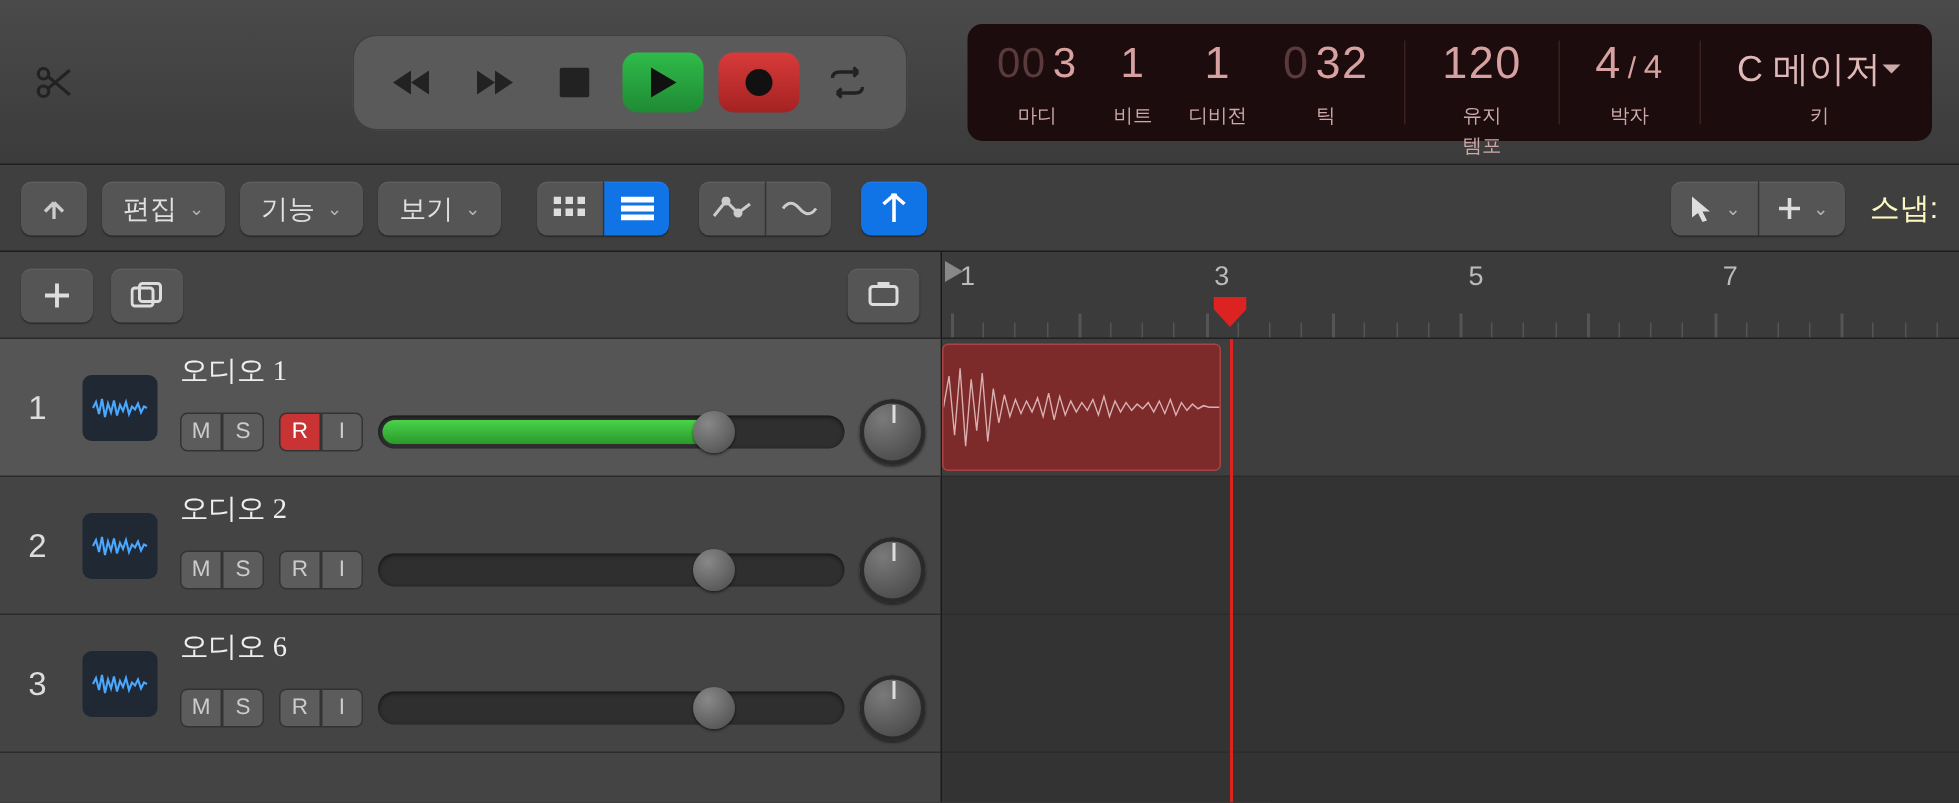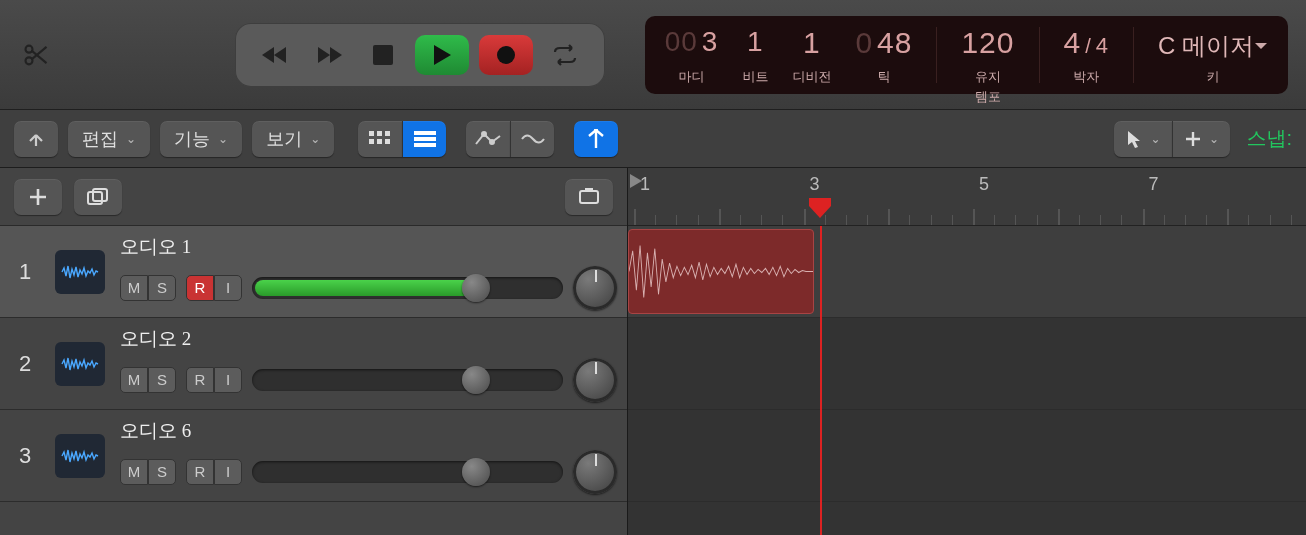--- a/index.html
+++ b/index.html
@@ -27,21 +27,21 @@
     .btn { background: #555; border-radius: 7px; height: 36px; display: flex; align-items: center; justify-content: center; padding: 0 14px; cursor: pointer; font-size: 18px; color: #e0e0e0; gap: 8px; box-shadow: inset 0 1px 0 rgba(255,255,255,0.06), 0 1px 1px rgba(0,0,0,0.4); }
     .btn.icon { padding: 0; width: 44px; }
     .btn.active { background: #1073e6; color: #fff; }
     .btn .chev { font-size: 12px; opacity: .7; }
     .seg { display: flex; }
     .seg .btn { border-radius: 0; }
     .seg .btn:first-child { border-radius: 7px 0 0 7px; }
     .seg .btn:last-child { border-radius: 0 7px 7px 0; }
     .seg .btn + .btn { border-left: 1px solid #333; }
     .spacer { flex: 1; }
-    .snap-label { font-size: 20px; color: #22c55e; margin-left: 6px; }
+    .snap-label { font-size: 20px; color: #fef9c3; margin-left: 6px; }
     
     
     .work { display: flex; height: calc(535px - 110px - 58px); }
     .left { width: 628px; background: #444; border-right: 1px solid #1a1a1a; display: flex; flex-direction: column; }
     .left-head { height: 58px; display: flex; align-items: center; padding: 0 14px; gap: 12px; border-bottom: 1px solid #2a2a2a; }
     .left-head .spacer { flex: 1; }
     
     .track { height: 92px; display: flex; align-items: stretch; border-bottom: 1px solid #2c2c2c; }
     .track.selected { background: #555; }
     .track-num { width: 50px; display: flex; align-items: center; justify-content: center; font-size: 22px; color: #ddd; }
@@ -140,21 +140,21 @@
     </div>
     <div class="lcd-seg">
       <div class="lcd-val">
           <span>1</span>
         </div>
       <div class="lcd-lbl">디비전</div>
     </div>
     <div class="lcd-seg">
       <div class="lcd-val">
           <span class="dim">0</span>
-          <span>48</span>
+          <span>32</span>
         </div>
       <div class="lcd-lbl">틱</div>
     </div>
     <div class="lcd-sep"></div>
     <div class="lcd-seg">
       <div class="lcd-val">
           <span>120</span>
         </div>
       <div class="lcd-lbl">유지</div>
       <div class="lcd-lbl">템포</div>

